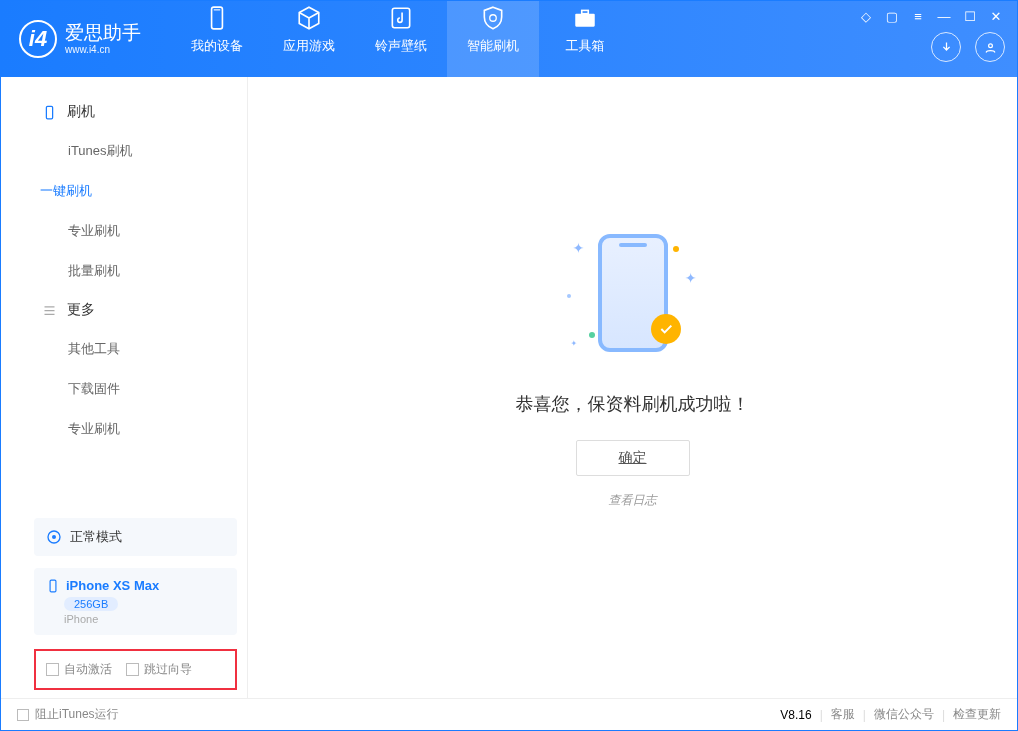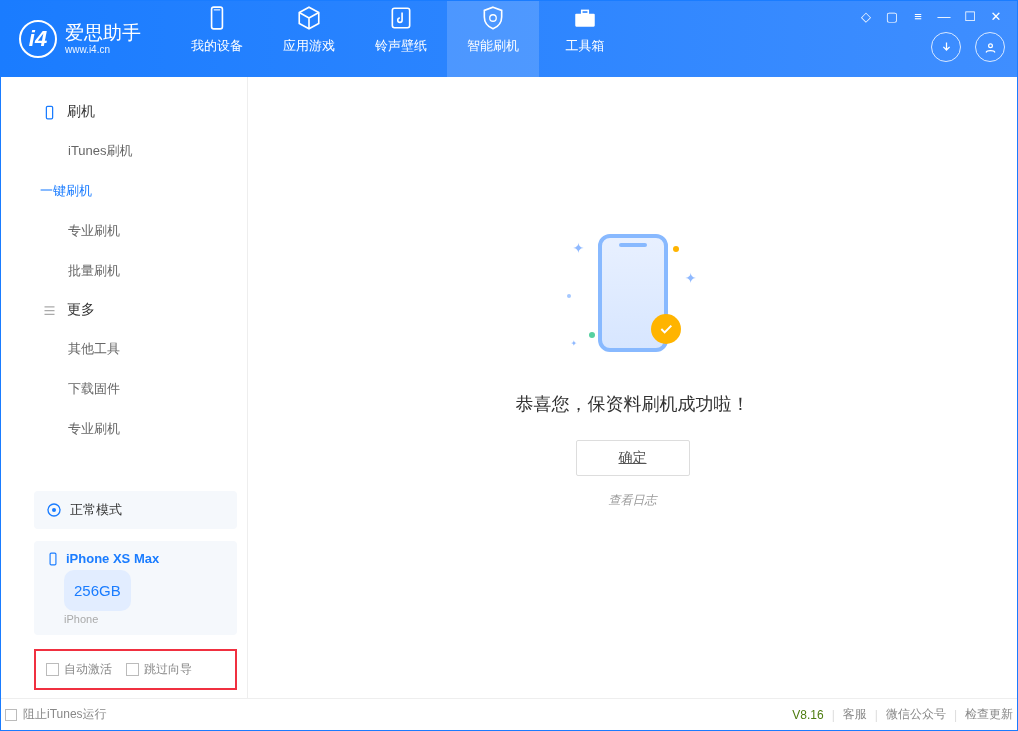--- a/index.html
+++ b/index.html
@@ -33,21 +33,21 @@
 .side-cat svg { width: 15px; height:15px; margin-right: 10px; }
 .side-item { padding: 11px 18px 11px 44px; font-size: 13px; color: #666; cursor: pointer; }
 .side-item.active { color: #1a7cff; padding-left: 16px; }
 .side-spacer { flex: 1; }
 
 .mode-card, .device-card { margin: 6px 10px; background: #f5f8fc; border-radius: 4px; padding: 10px 12px; font-size: 13px; display:flex; align-items:center; color:#333; }
 .mode-card svg { width:16px; height:16px; margin-right:8px; }
 .device-card { flex-direction: column; align-items:flex-start; padding:10px 12px; }
 .device-card .dev-row { display:flex; align-items:center; font-weight:600; color:#1a7cff; font-size:13px; }
 .device-card .dev-row svg { width:14px; height:14px; margin-right:6px; }
-.device-badge { background:#e2edff; color:#1a7cff; border-radius:10px; padding:12px 10px; font-size:15px; margin-top:4px; margin-left:18px; }
+.device-badge { background:#e2edff; color:#1a7cff; border-radius:10px; padding:1px 10px; font-size:11px; margin-top:4px; margin-left:18px; }
 .device-sub { font-size:11px; color:#aaa; margin-top:2px; margin-left:18px; }
 
 .checkbox-row { display:flex; gap:14px; margin:8px 10px 8px; padding:10px 10px; border:2px solid #f03040; font-size:12px; color:#888; }
 .checkbox-row label { display:flex; align-items:center; cursor:pointer; }
 .checkbox-row .box { width:13px; height:13px; border:1px solid #bbb; margin-right:5px; display:inline-block; }
 
 .main { flex: 1; position: relative; display:flex; flex-direction:column; align-items:center; justify-content:center; }
 
 .phone-illust { position: relative; width: 140px; height: 140px; margin-top:-40px; }
 .phone-shape { width: 70px; height: 118px; border: 4px solid #88b9ff; border-radius: 12px; position:absolute; left:35px; top:8px; background:linear-gradient(180deg,#e8f0ff,#d7e6ff); }
@@ -59,26 +59,26 @@
 .dot { position:absolute; width:6px; height:6px; border-radius:50%; }
 .d1 { background:#ffb400; top:20px; right:24px; }
 .d2 { background:#55d0a0; bottom:28px; left:26px; }
 .d3 { background:#a5c8ff; top:68px; left:4px; width:4px; height:4px; }
 
 .success-title { font-size:18px; color:#333; margin-top:26px; }
 .confirm-btn { margin-top:24px; border:1px solid #ddd; background:#fff; padding:8px 42px; font-size:14px; color:#555; cursor:pointer; border-radius:2px;text-decoration:underline; }
 .view-log { margin-top:16px; font-size:12px; color:#999; cursor:pointer;font-style:italic; }
 
 
-.footer { height:32px; border-top:1px solid #eee; display:flex; align-items:center; padding:0 4px; font-size:12px; color:#888; }
+.footer { height:32px; border-top:1px solid #eee; display:flex; align-items:center; padding:0 16px; font-size:12px; color:#888; }
 .footer .box { width:12px; height:12px; border:1px solid #bbb; margin-right:6px; }
 .footer-right { margin-left:auto; display:flex; align-items:center; gap:8px; }
 .footer-right span { cursor:pointer; }
 .footer-right .sep { color:#ddd; cursor:default; }
-.ver { color:#4d7c0f; }
+.ver { color:#000000; }
 </style>
 </head>
 <body>
 
 <div class="header">
   <div class="logo-block">
     <div class="logo-icon">i4</div>
     <div class="logo-text">
       <div class="logo-title">爱思助手</div>
       <div class="logo-sub">www.i4.cn</div>

